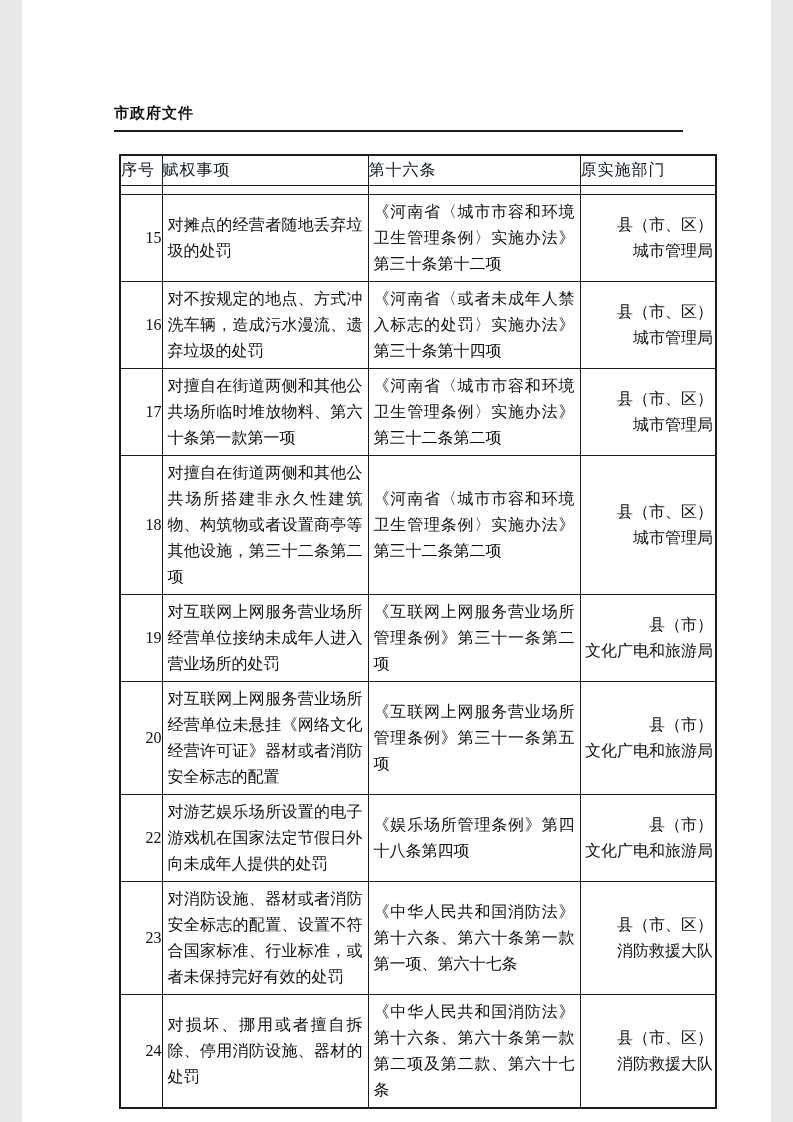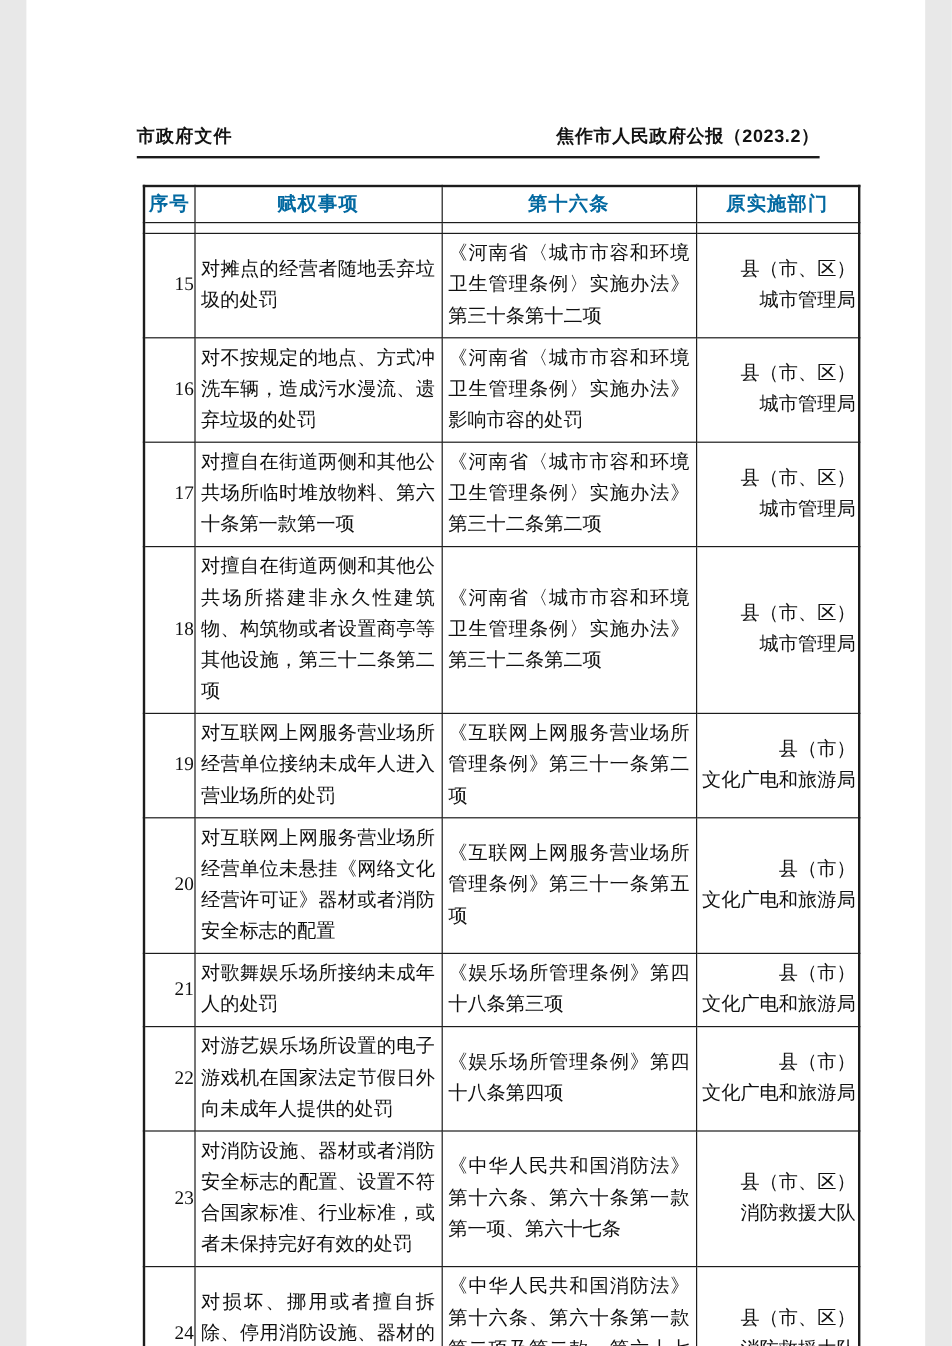--- a/index.html
+++ b/index.html
@@ -40,26 +40,26 @@
   table.gov-table col.c-mat  { width: 206px; }
   table.gov-table col.c-bas  { width: 212px; }
   table.gov-table col.c-dep  { width: 136px; }
   table.gov-table { border: 2px solid #1c1c1c; }
   table.gov-table th, table.gov-table td {
     border: 1px solid #1c1c1c;
     vertical-align: middle;
   }
   table.gov-table th {
     font-family: "Liberation Sans", sans-serif;
-    font-weight: bold;
+    font-weight: normal;
     font-size: 16px;
     height: 30px;
-    text-align: center;
+    text-align: left;
     letter-spacing: 1px;
-    color: #0369a1;
+    color: #0f172a;
   }
   tr.spacer-row td {
     height: 9px;
     padding: 0;
     border-top: 1px solid #1c1c1c;
     border-bottom: 1px solid #1c1c1c;
   }
   table.gov-table td {
     font-family: "Liberation Serif", serif;
     font-size: 16px;
@@ -86,21 +86,20 @@
   .row-h103 { height: 103px; }
 </style>
 </head>
 <body>
 
 <div class="page">
   <div class="content">
 
     <div class="doc-header">
       <span class="hdr-left">市政府文件</span>
-      <span class="hdr-right">焦作市人民政府公报（2023.2）</span>
     </div>
 
     <table class="gov-table">
       <colgroup>
         <col class="c-no">
           <col class="c-mat">
           <col class="c-bas">
           <col class="c-dep">
       </colgroup>
       <tbody>
@@ -119,21 +118,21 @@
       <tr class="row-h77">
         <td class="cell-no">15</td>
         <td class="cell-matter">对摊点的经营者随地丢弃垃圾的处罚</td>
         <td class="cell-basis">《河南省〈城市市容和环境卫生管理条例〉实施办法》第三十条第十二项</td>
         <td class="cell-dept">县（市、区）
 城市管理局</td>
       </tr>
       <tr class="row-h78">
         <td class="cell-no">16</td>
         <td class="cell-matter">对不按规定的地点、方式冲洗车辆，造成污水漫流、遗弃垃圾的处罚</td>
-        <td class="cell-basis">《河南省〈城市市容和环境卫生管理条例〉实施办法》影响市容的处罚</td>
+        <td class="cell-basis">《河南省〈或者未成年人禁入标志的处罚〉实施办法》第三十条第十四项</td>
         <td class="cell-dept">县（市、区）
 城市管理局</td>
       </tr>
       <tr class="row-h77">
         <td class="cell-no">17</td>
         <td class="cell-matter">对擅自在街道两侧和其他公共场所临时堆放物料、第六十条第一款第一项</td>
         <td class="cell-basis">《河南省〈城市市容和环境卫生管理条例〉实施办法》第三十二条第二项</td>
         <td class="cell-dept">县（市、区）
 城市管理局</td>
       </tr>
@@ -151,27 +150,20 @@
         <td class="cell-dept">县（市）
 文化广电和旅游局</td>
       </tr>
       <tr class="row-h103">
         <td class="cell-no">20</td>
         <td class="cell-matter">对互联网上网服务营业场所经营单位未悬挂《网络文化经营许可证》器材或者消防安全标志的配置</td>
         <td class="cell-basis">《互联网上网服务营业场所管理条例》第三十一条第五项</td>
         <td class="cell-dept">县（市）
 文化广电和旅游局</td>
       </tr>
-      <tr class="row-h52">
-        <td class="cell-no">21</td>
-        <td class="cell-matter">对歌舞娱乐场所接纳未成年人的处罚</td>
-        <td class="cell-basis">《娱乐场所管理条例》第四十八条第三项</td>
-        <td class="cell-dept">县（市）
-文化广电和旅游局</td>
-      </tr>
       <tr class="row-h78">
         <td class="cell-no">22</td>
         <td class="cell-matter">对游艺娱乐场所设置的电子游戏机在国家法定节假日外向未成年人提供的处罚</td>
         <td class="cell-basis">《娱乐场所管理条例》第四十八条第四项</td>
         <td class="cell-dept">县（市）
 文化广电和旅游局</td>
       </tr>
       <tr class="row-h103">
         <td class="cell-no">23</td>
         <td class="cell-matter">对消防设施、器材或者消防安全标志的配置、设置不符合国家标准、行业标准，或者未保持完好有效的处罚</td>

